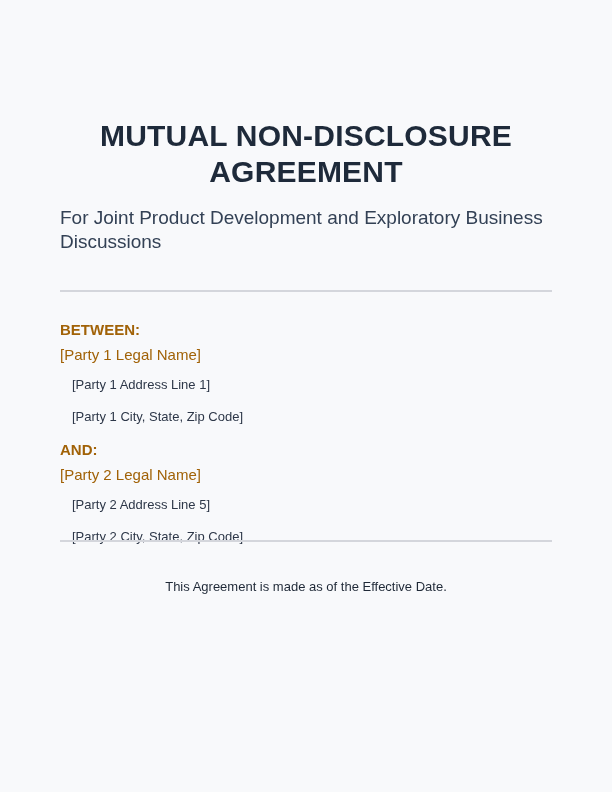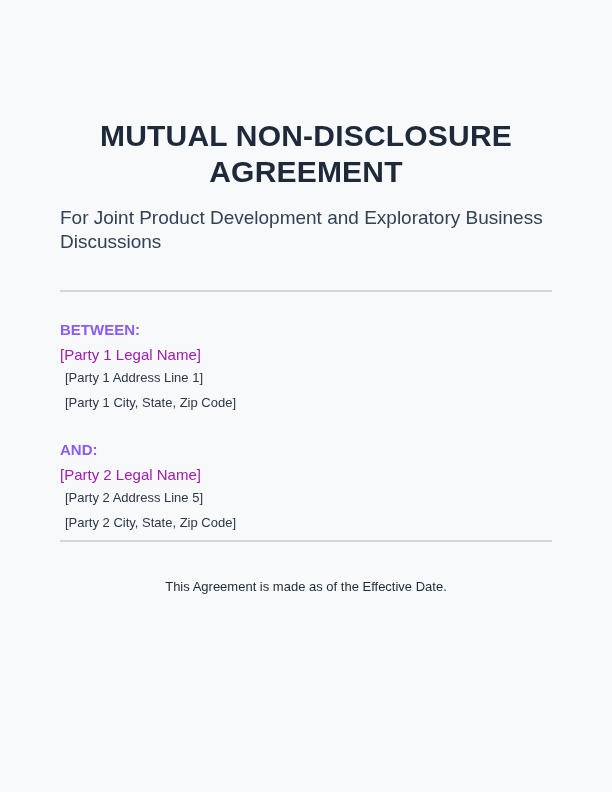--- a/index.html
+++ b/index.html
@@ -67,34 +67,34 @@
       position: absolute;
       left: 0;
       width: 492px;
     }
     .party.one { top: 320px; }
     .party.two { top: 440px; }
     .party-heading {
       font-weight: bold;
       font-size: 15px;
       line-height: 20px;
-      color: #8b5cf6;
+      color: #a16207;
       margin: 0 0 6px 0;
     }
     .party-name {
       font-size: 15px;
       line-height: 17px;
-      color: #a21caf;
+      color: #a16207;
       margin: 0;
     }
     .party-address {
       font-size: 13px;
       line-height: 20px;
       color: #2d3748;
-      margin: 5px;
+      margin: 12px;
     }
     .intro {
       position: absolute;
       top: 578px;
       left: 0;
       width: 492px;
       text-align: center;
       font-size: 13px;
       line-height: 18px;
       color: #1f2937;

